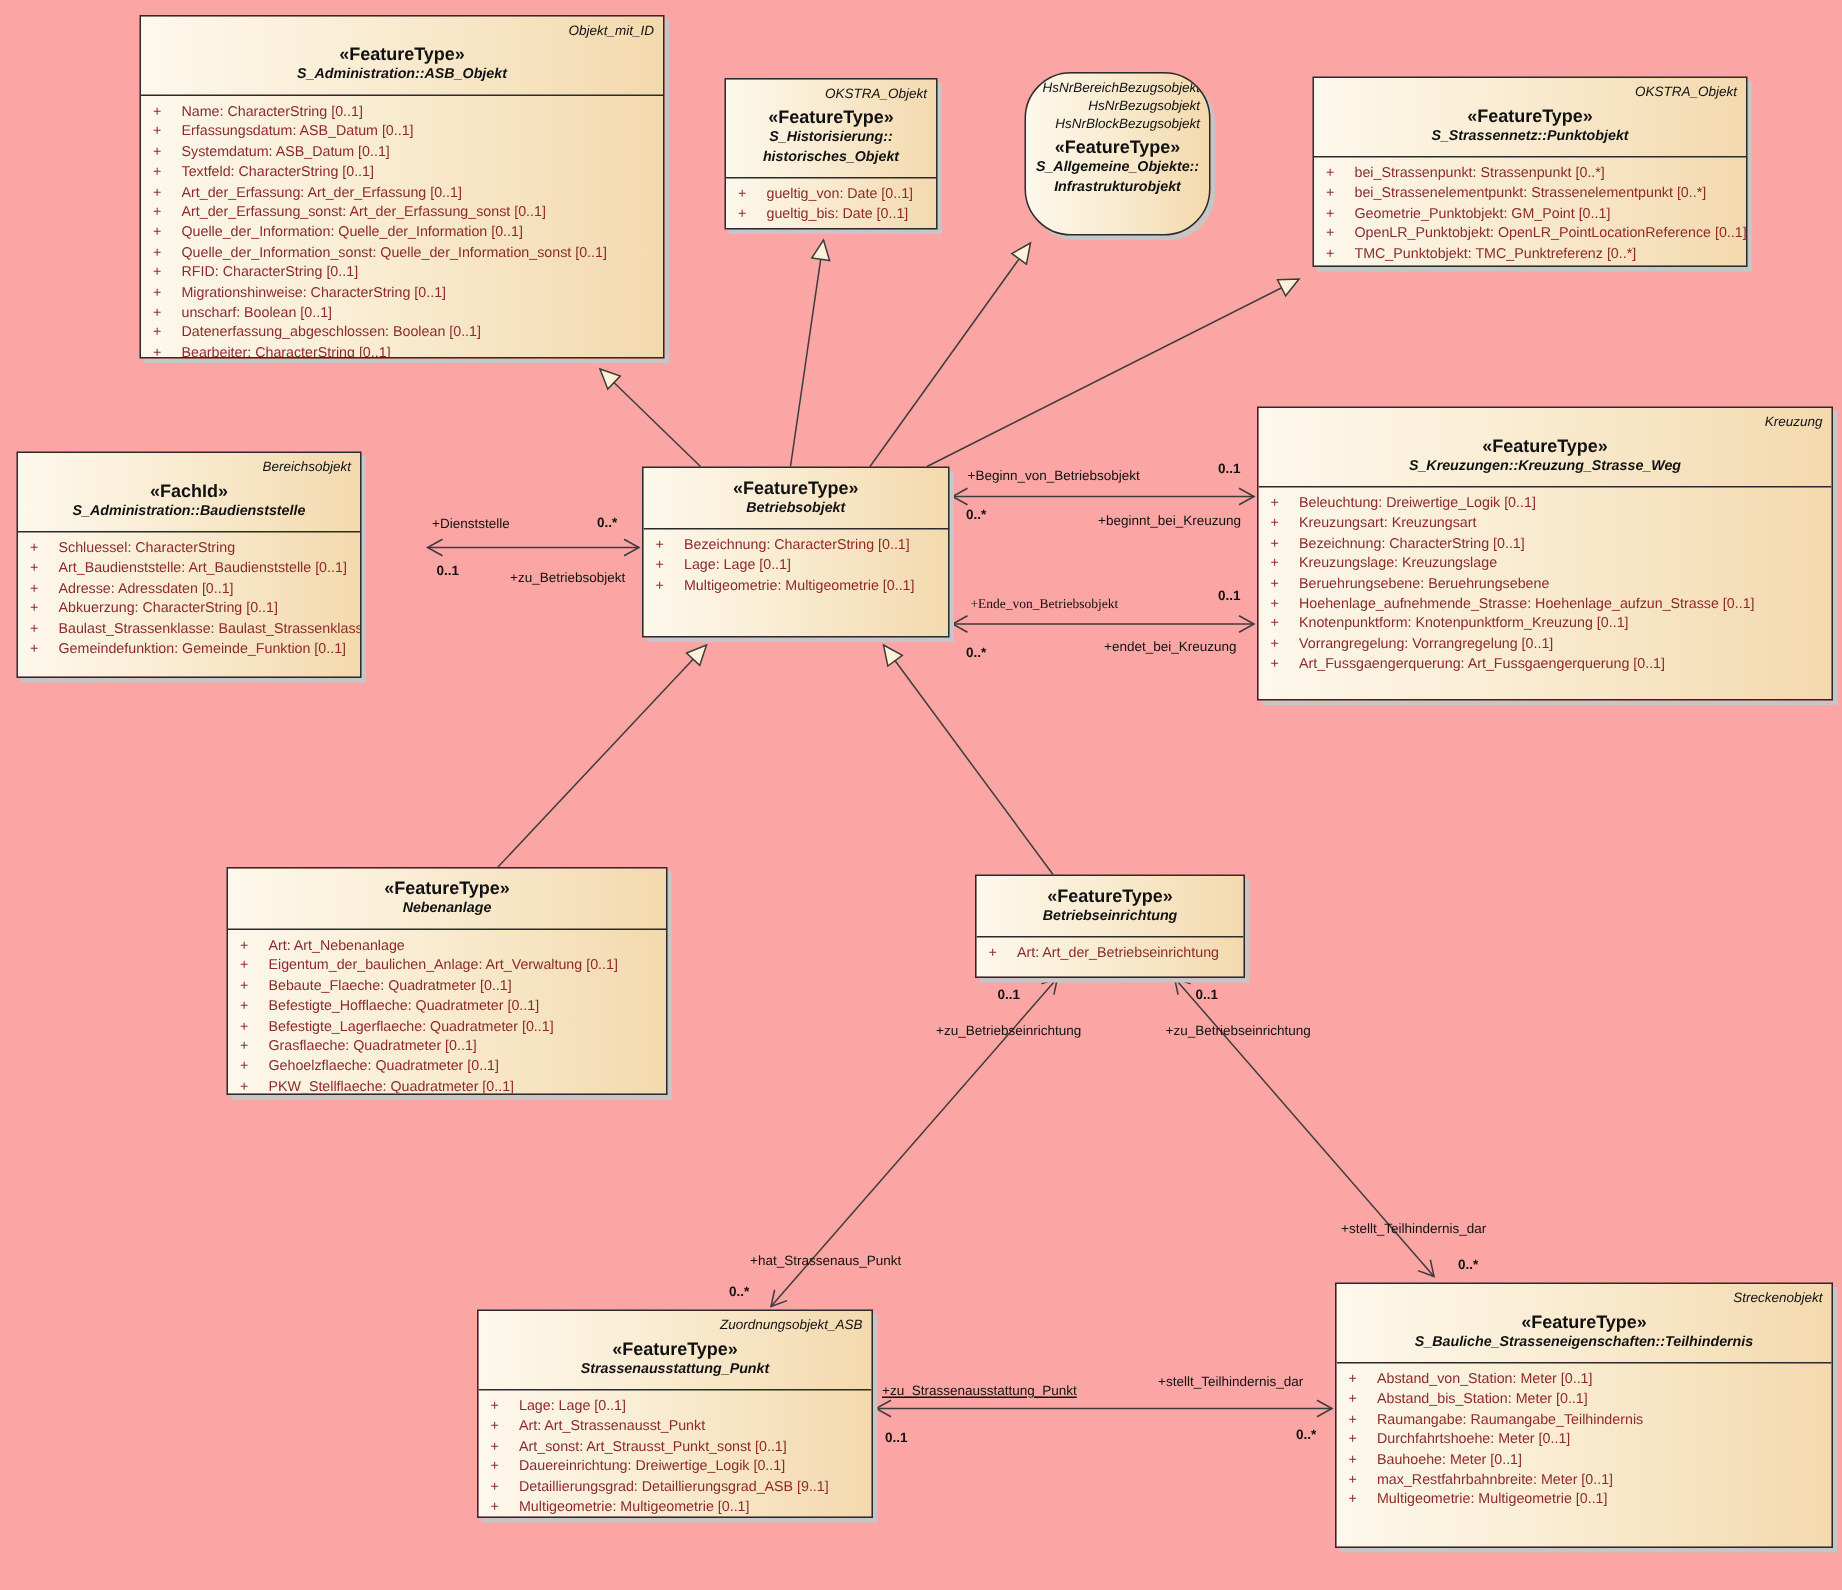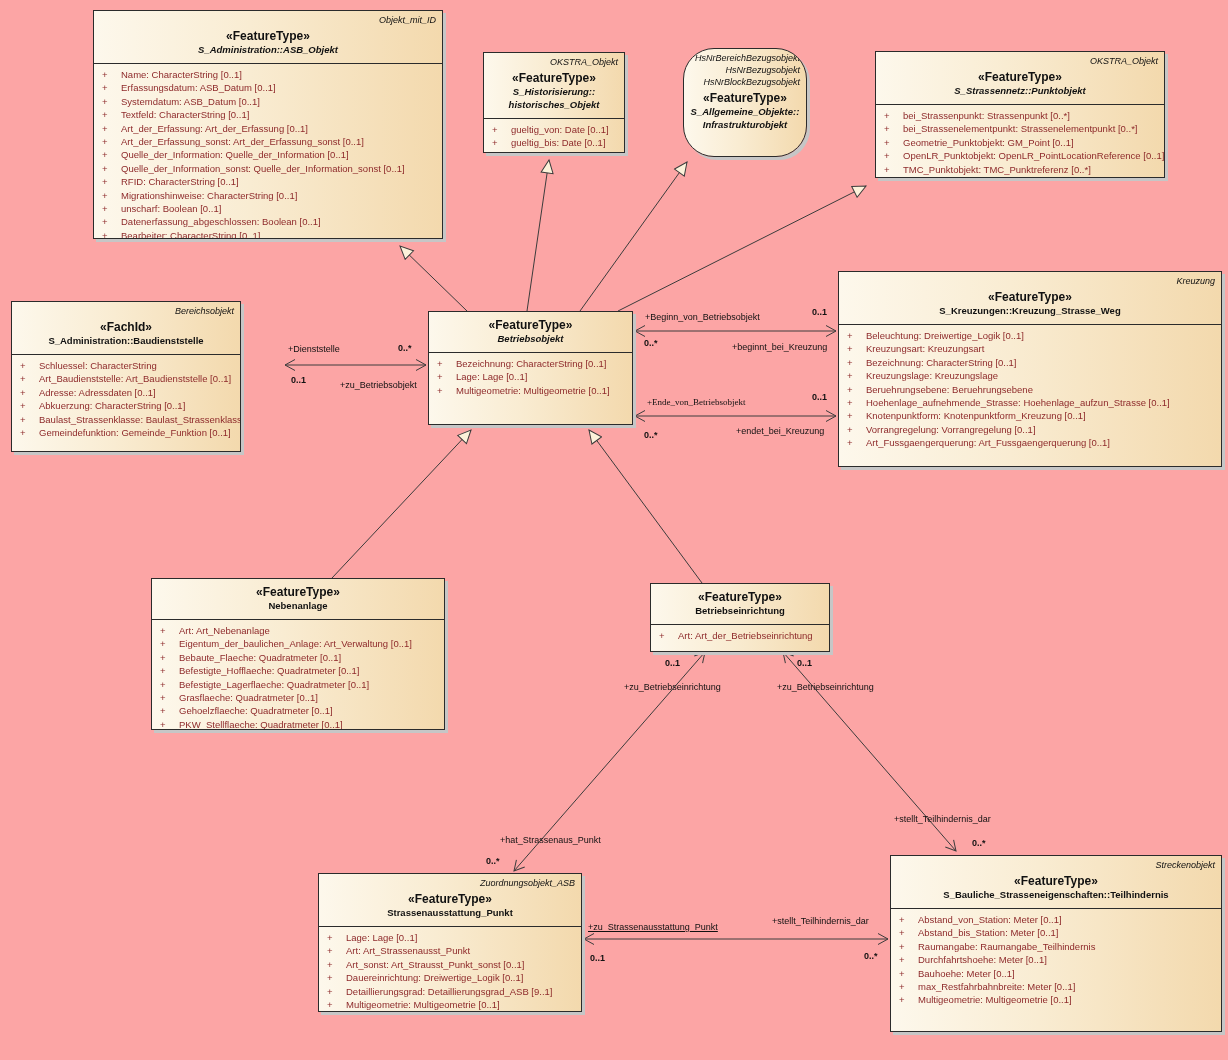--- a/index.html
+++ b/index.html
@@ -12,21 +12,21 @@
   .uml-class {
     position:absolute; box-sizing:border-box;
     background:linear-gradient(90deg,#fdf8ec 0%,#f9ecd2 45%,#f3d9ad 100%);
     border:1px solid #2b2b2b; box-shadow:3px 3px 0 #c6c6c6;
     display:flex; flex-direction:column; overflow:hidden;
   }
   .head { flex:0 0 auto; padding:3px 6px 7px 6px; }
   .taglines { text-align:right; font-style:italic; font-size:9px; line-height:12px; color:#111; }
   .tagline { white-space:nowrap; }
   .stereotype { text-align:center; font-size:12px; line-height:13px; margin-top:4px; font-weight:bold; color:#111; }
-  .cname { text-align:center; font-size:9.5px; line-height:13px; font-weight:bold; color:#111; }
+  .cname { text-align:center; font-size:9.5px; line-height:13px; font-weight:bold; color:#111;font-style:italic; }
   .abstract .cname, .abstract .nline { font-style:italic; }
   .attrs {
     flex:1 1 auto; border-top:1px solid #2b2b2b; padding:4px 6px 2px 8px;
     font-size:9.5px; overflow:hidden;
   }
   .attr-row { display:flex; line-height:13.4px; white-space:nowrap; color:#8e2a2b; }
   .vis { flex:0 0 19px; }
   .elabel { position:absolute; font-size:9px; line-height:10px; white-space:nowrap; color:#111; }
   .mult { font-weight:bold; }
 </style>

